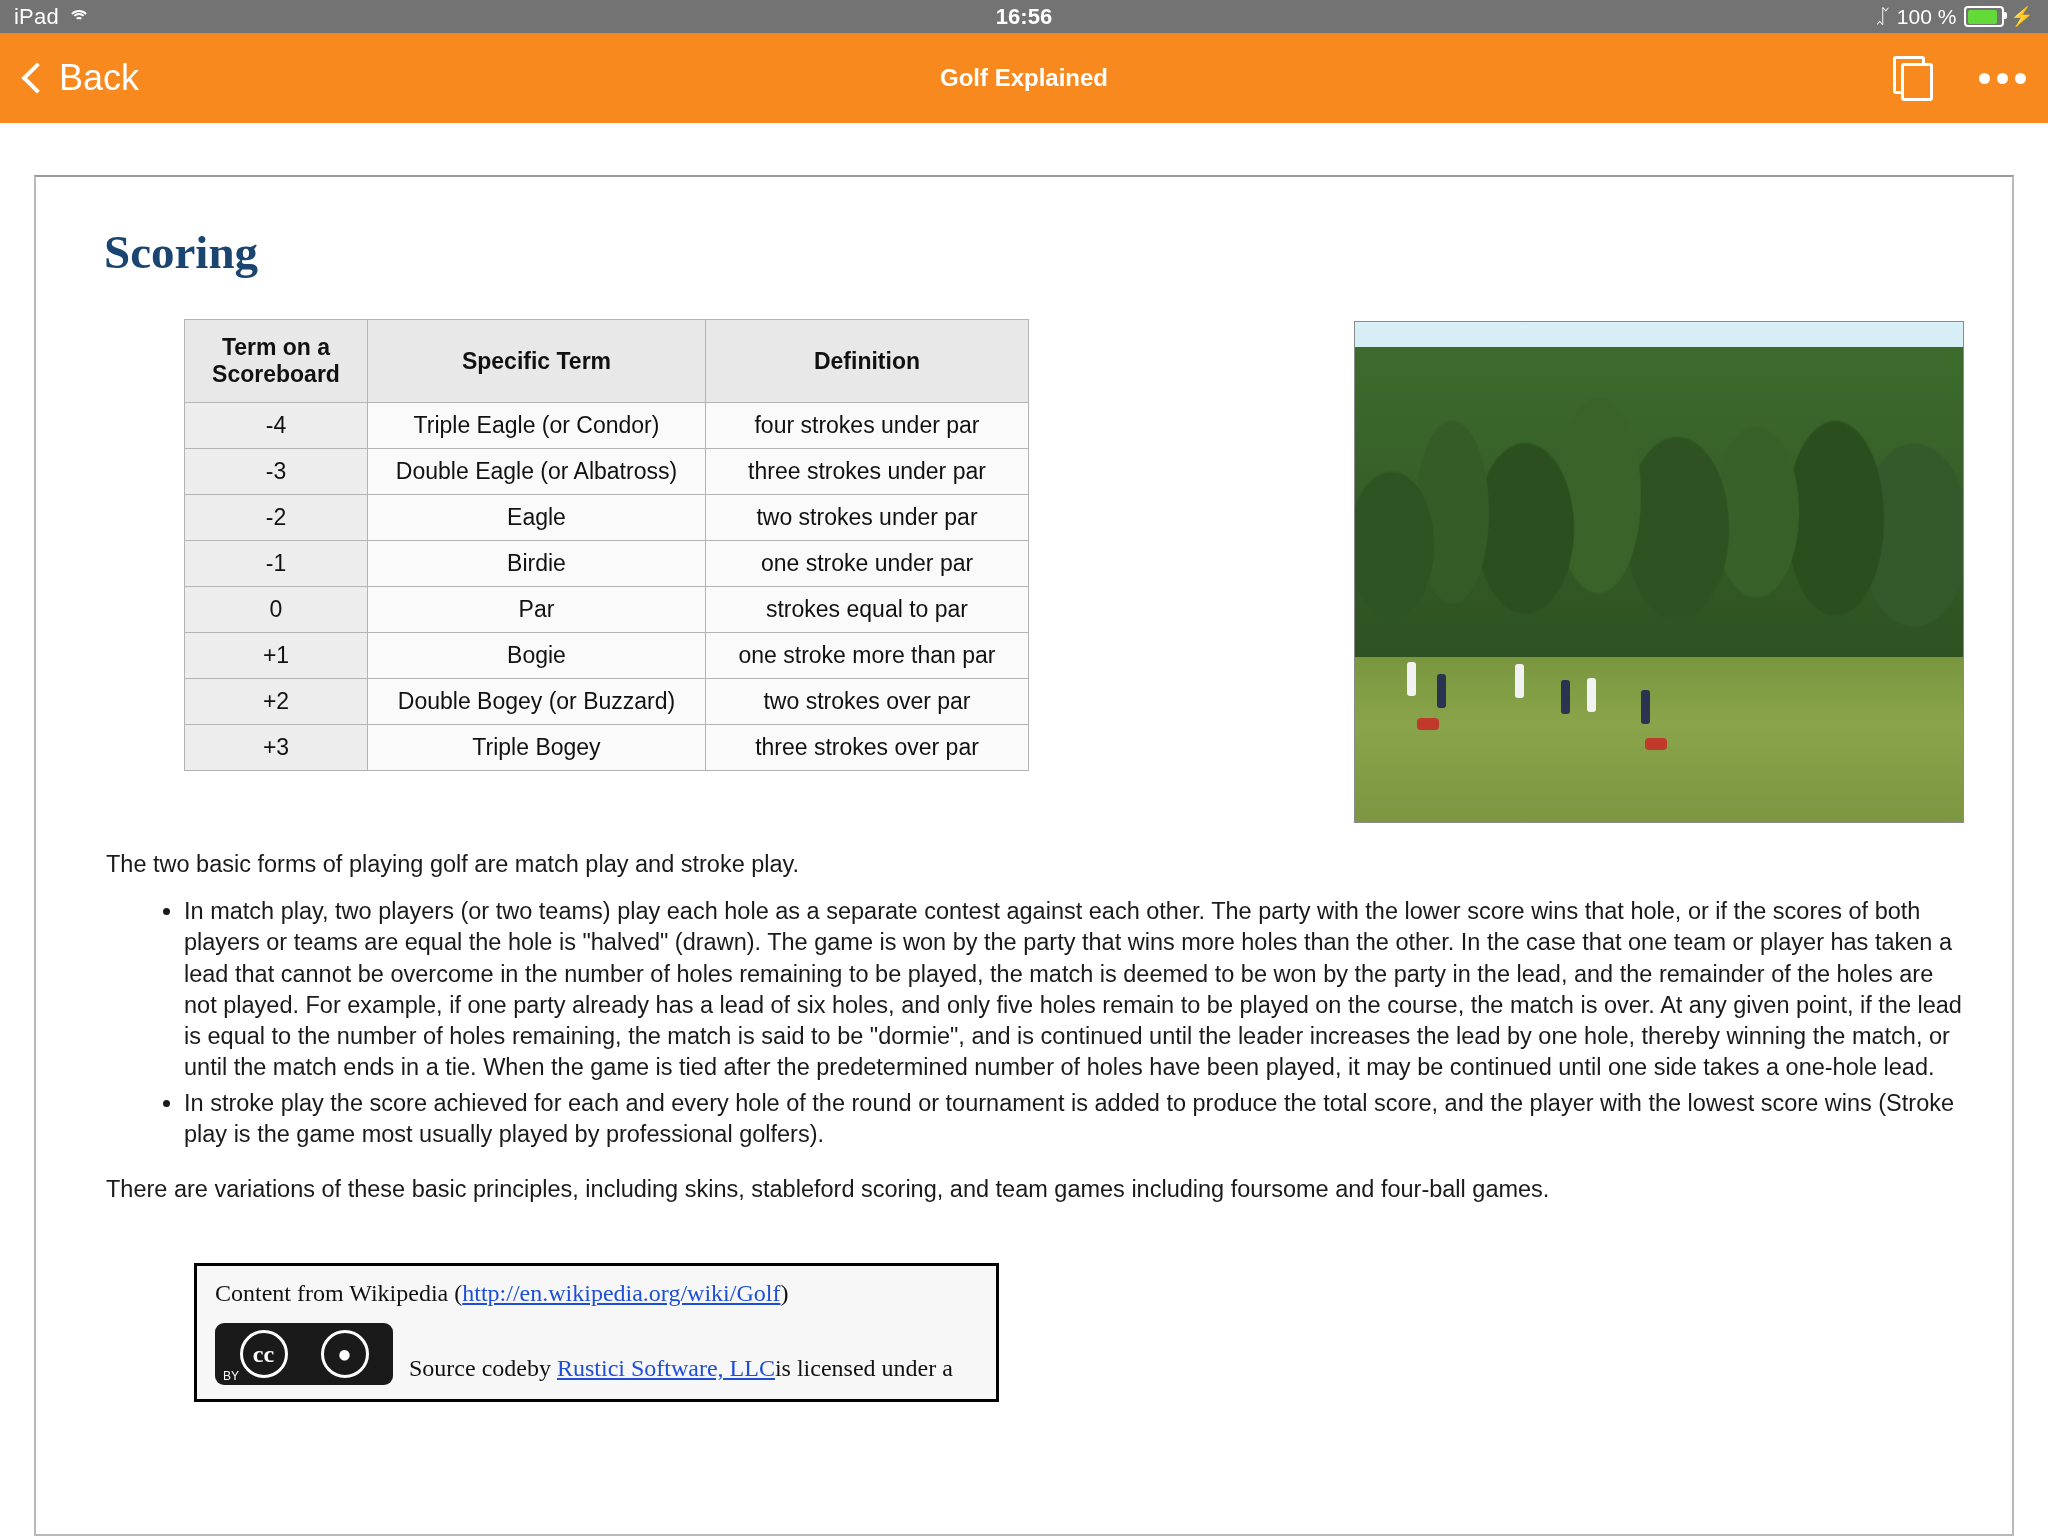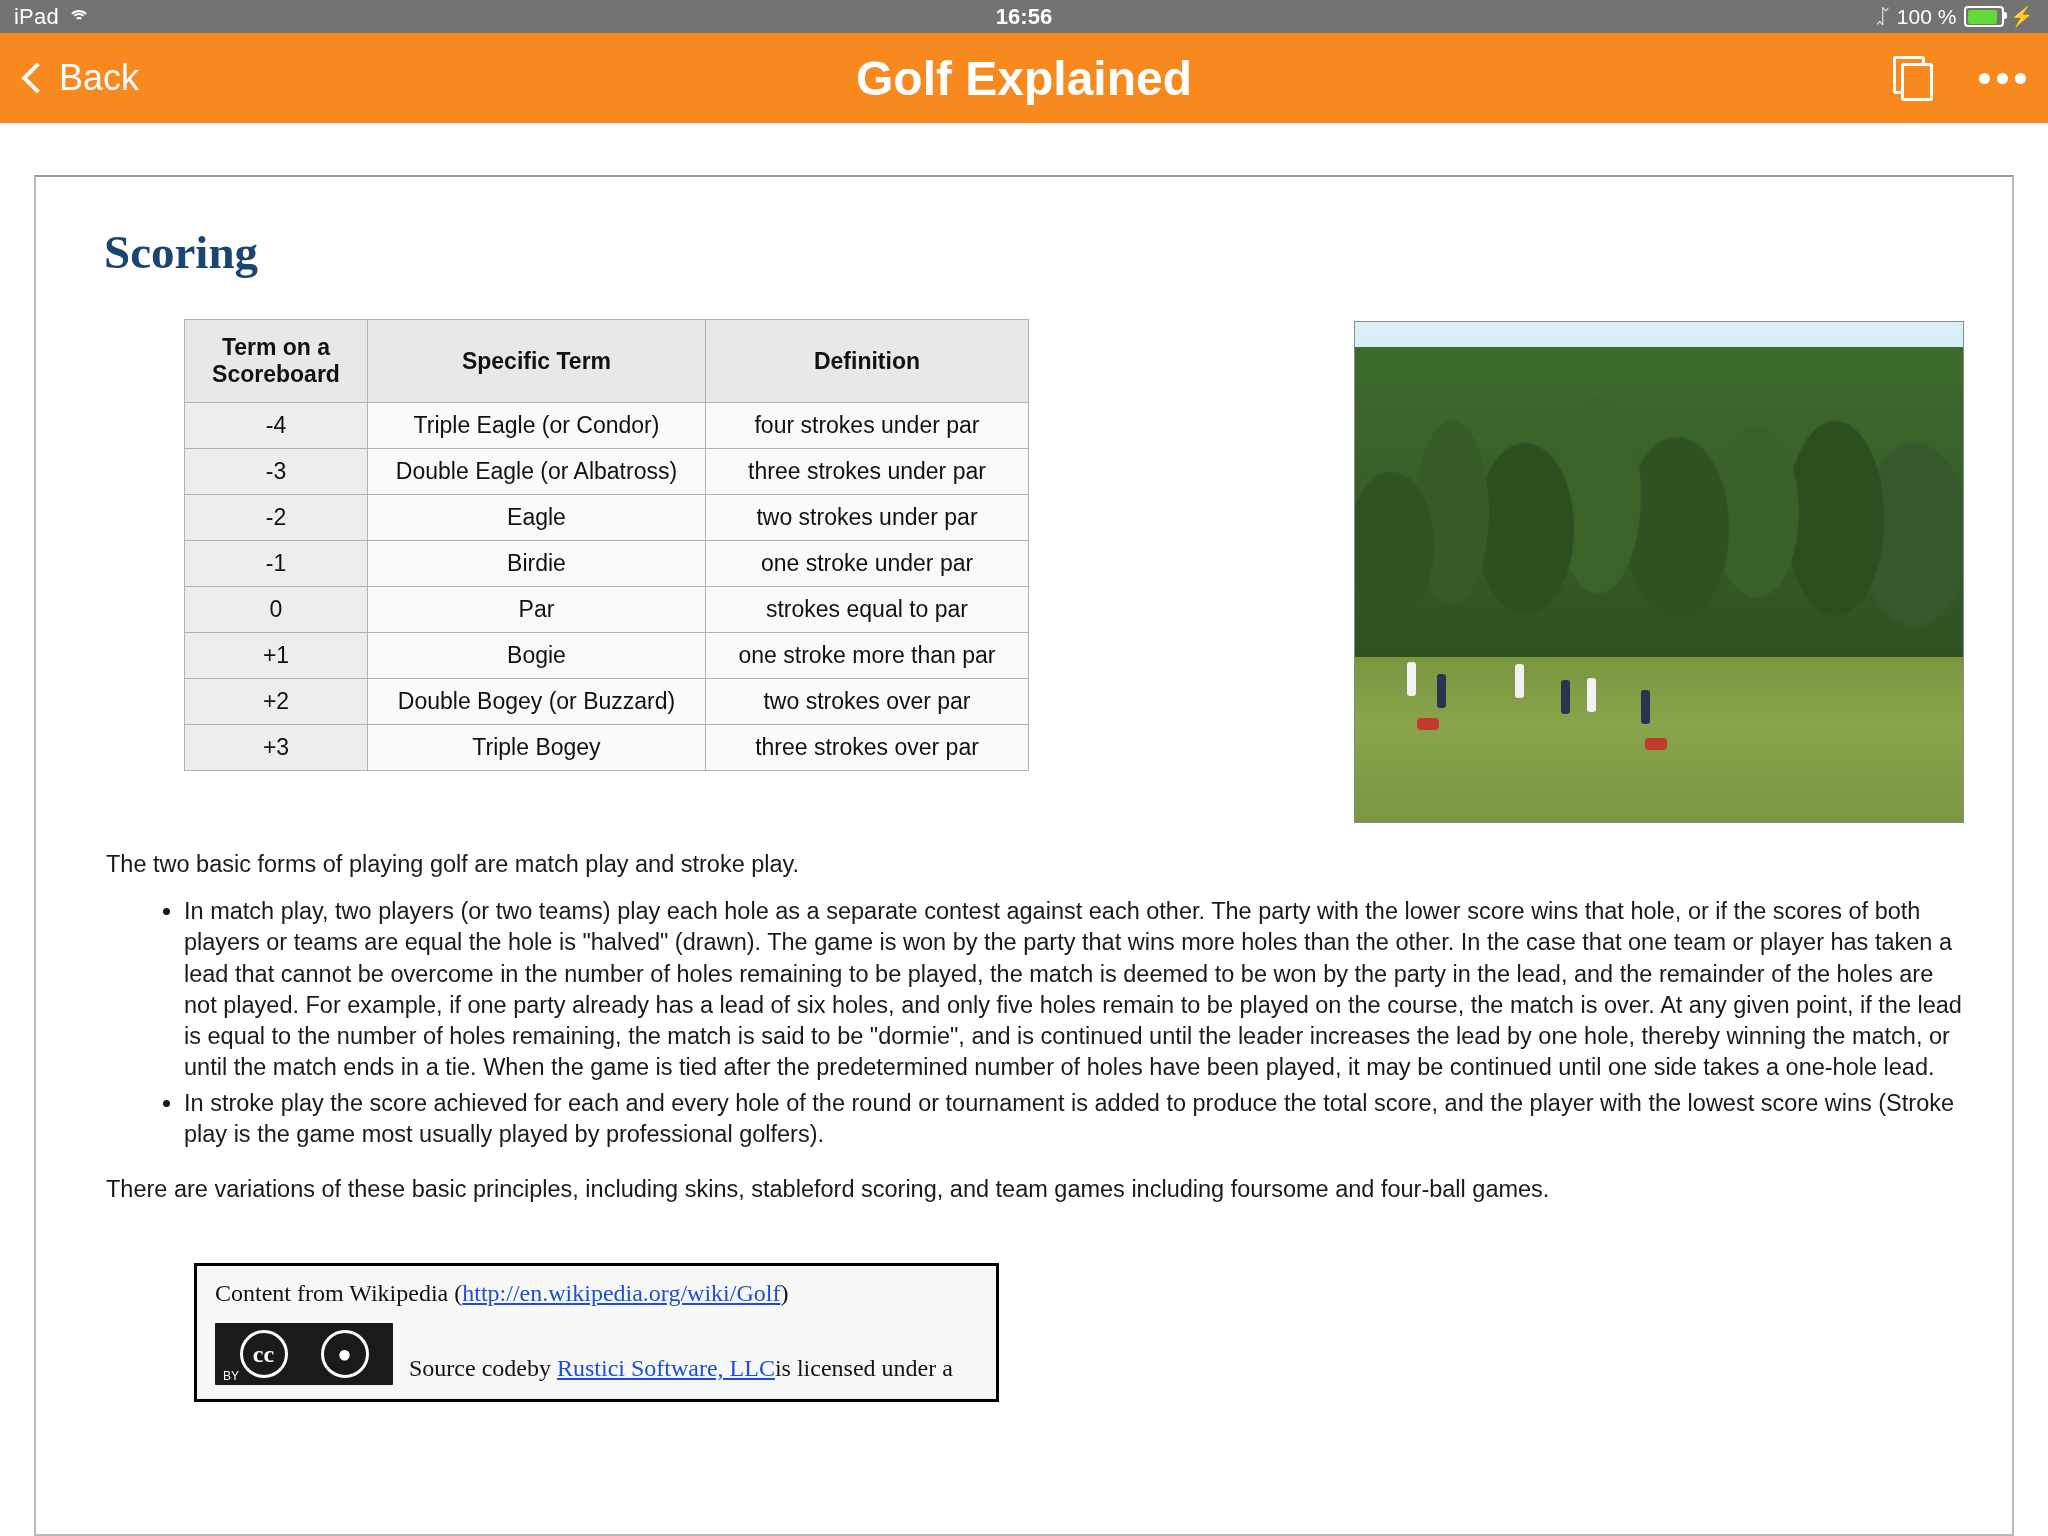--- a/index.html
+++ b/index.html
@@ -111,21 +111,21 @@
     width: 18px; height: 18px;
     border-left: 4px solid #fff;
     border-bottom: 4px solid #fff;
     transform: rotate(45deg);
     margin-left: 4px;
   }
   .nav-title {
     position: absolute;
     left: 0; right: 0;
     text-align: center;
-    font-size: 48px;
+    font-size: 24px;
     font-weight: bold;
     pointer-events: none;
   }
   .nav-right {
     margin-left: auto;
     display: flex;
     align-items: center;
     gap: 48px;
     z-index: 2;
   }
@@ -310,21 +310,21 @@
   .attr-box a { color: #1d4ed8; }
   .attr-line2 {
     display: flex;
     align-items: flex-end;
     gap: 16px;
     margin-top: 16px;
   }
   .cc-badge {
     width: 178px; height: 62px;
     background: #1a1a1a;
-    border-radius: 1px;
+    border-radius: 9px;
     position: relative;
     flex: 0 0 auto;
     display: flex;
     align-items: center;
     justify-content: space-around;
     padding: 0 8px;
     box-sizing: border-box;
   }
   .cc-badge .circ {
     width: 42px; height: 42px;

